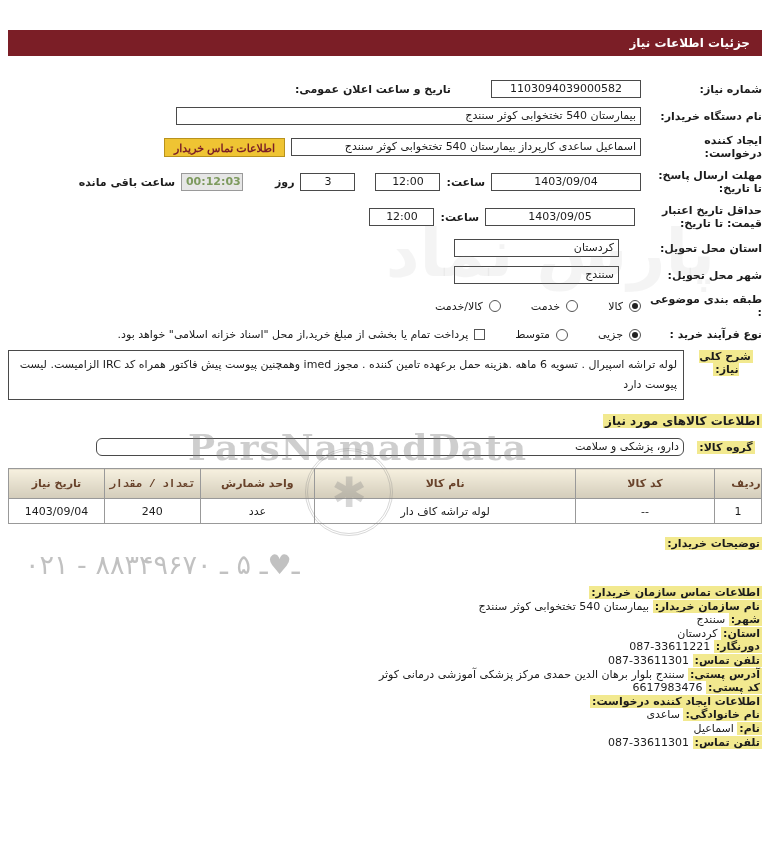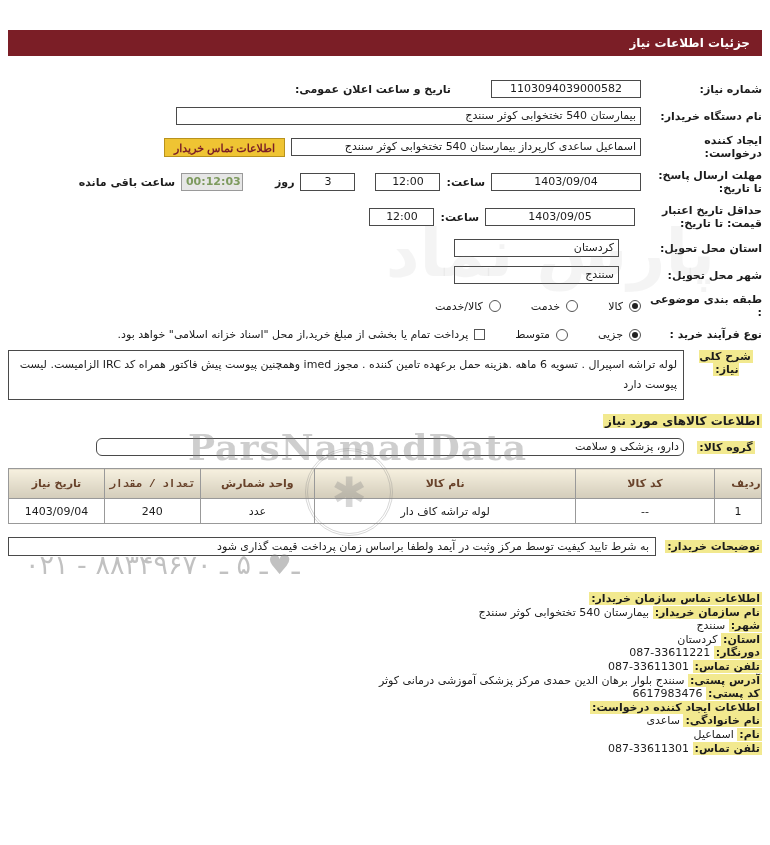--- a/index.html
+++ b/index.html
@@ -187,21 +187,20 @@
         <td>لوله تراشه کاف دار</td>
         <td>عدد</td>
         <td class="num">240</td>
         <td class="num">1403/09/04</td>
       </tr>
     </tbody>
   </table>
 
   <div class="frow note-row">
     <div class="lbl w100"><span class="hl">توضیحات خریدار:</span></div>
-    <div class="note-box">به شرط تایید کیفیت توسط مرکز وثبت در آیمد ولطفا براساس زمان پرداخت قیمت گذاری شود</div>
   </div>
 
   <div class="contact">
     <div class="cline"><span class="clabel hl">اطلاعات تماس سازمان خریدار:</span></div>
     <div class="cline">
       <span class="clabel hl">نام سازمان خریدار:</span>
       <span class="cval">بیمارستان 540 تختخوابی کوثر سنندج</span>
     </div>
     <div class="cline">
       <span class="clabel hl">شهر:</span>

